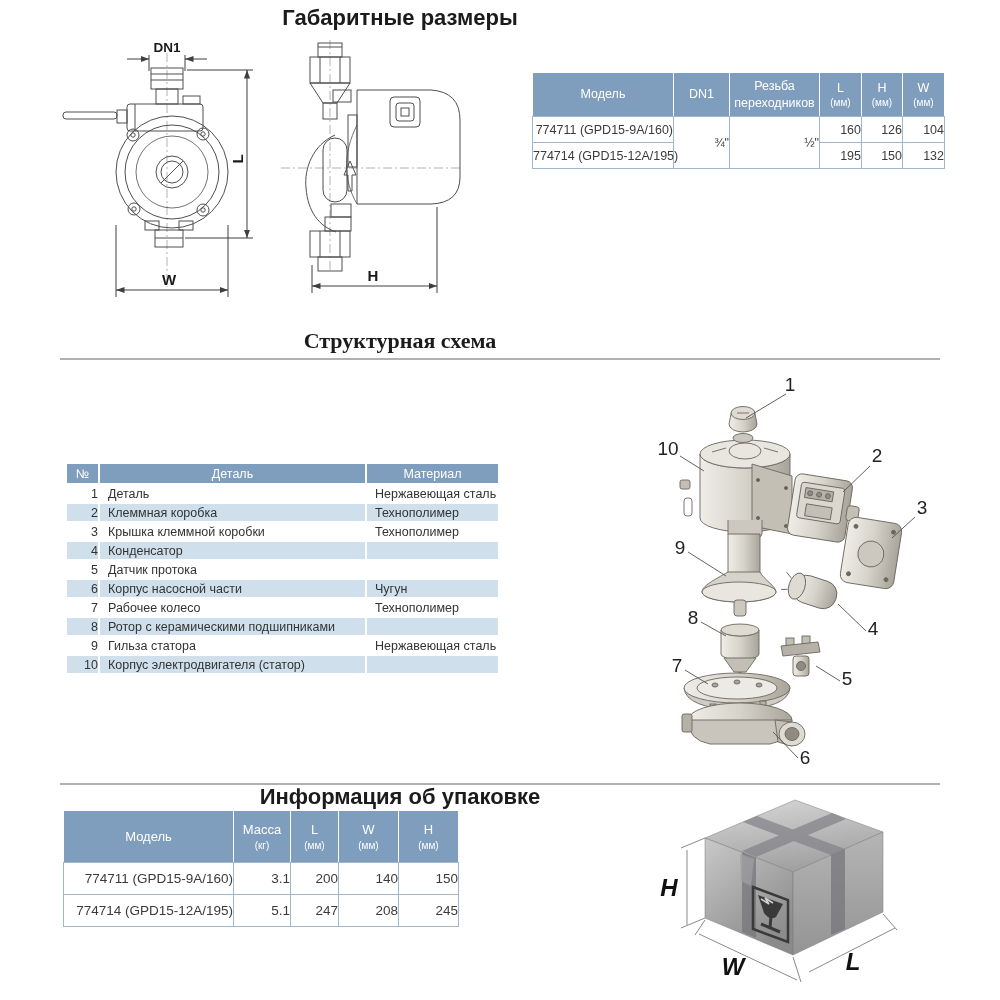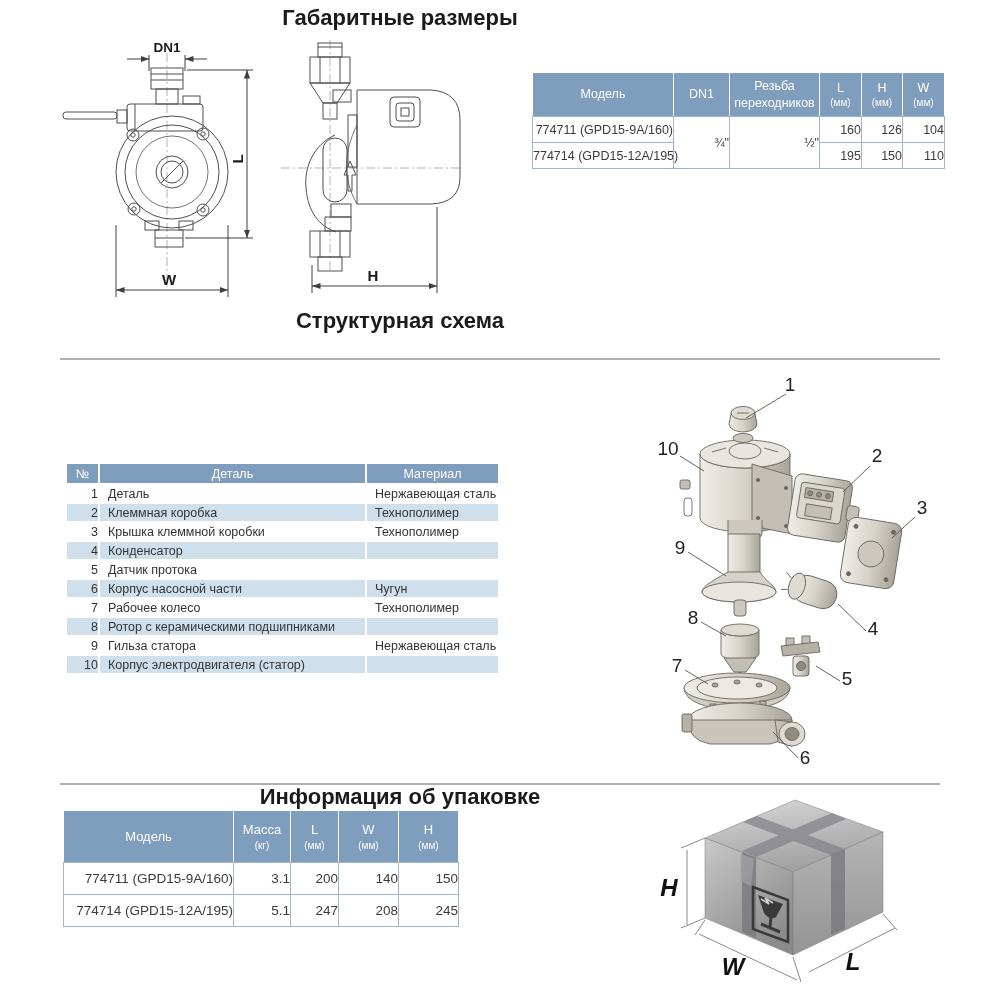--- a/index.html
+++ b/index.html
@@ -4,21 +4,21 @@
 <style>
   * { margin:0; padding:0; box-sizing:border-box; }
   html,body { background:#fff; }
   body {
     width:1000px; height:1000px; position:relative; overflow:hidden;
     font-family:"Liberation Sans", sans-serif; color:#333;
   }
   .title { position:absolute; left:0; width:800px; text-align:center;
            font-weight:600; font-size:22px; color:#1b1b1b; }
   .t1 { top:5px; }
-  .t2 { top:308px; }
+  .t2 { top:328px;font-family:Liberation Serif, serif; }
   .t3 { top:784px; }
   .divider { position:absolute; left:60px; width:880px; height:2px; background:#aeb1b4; }
   .d1 { top:358px; }
   .d2 { top:783px; }
 
   table { position:absolute; border-collapse:collapse; table-layout:fixed; }
   th { background:#7f9dbd; color:#fff; font-weight:400; text-align:center; vertical-align:middle; }
   td { background:#fff; text-align:right; vertical-align:middle; color:#3b3b3b; }
 
   
@@ -178,21 +178,21 @@
     <td rowspan="2">¾"</td>
     <td rowspan="2">½"</td>
     <td>160</td>
     <td>126</td>
     <td>104</td>
   </tr>
   <tr>
     <td>774714 (GPD15-12A/195)</td>
     <td>195</td>
     <td>150</td>
-    <td>110</td>
+    <td>132</td>
   </tr>
 </tbody>
   </table>
 
 <table class="parts-table">
   <colgroup>
       <col style="width:33px">
       <col style="width:267px">
       <col style="width:133px">
     </colgroup>

